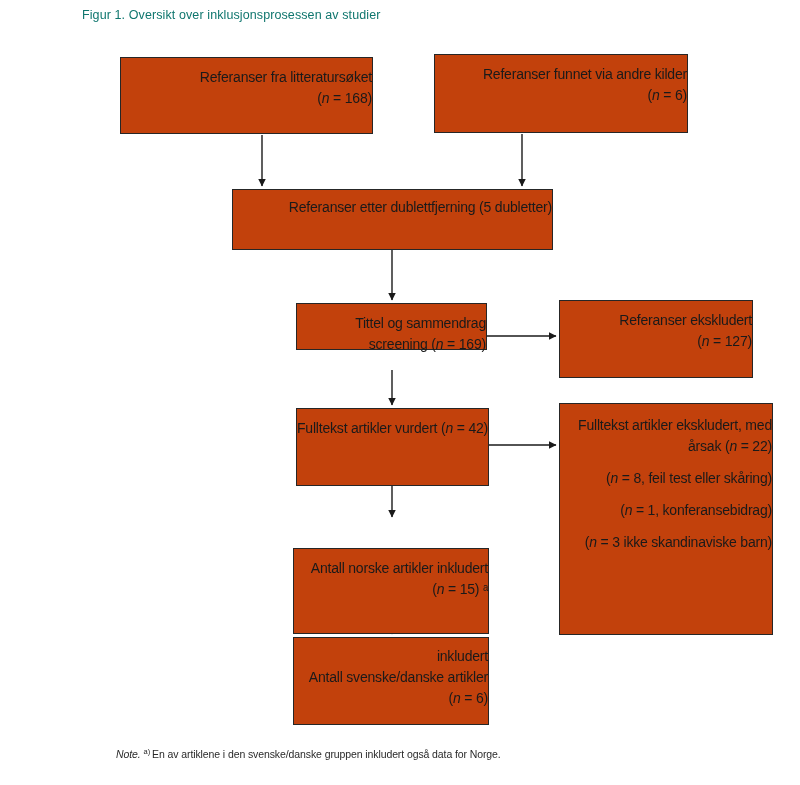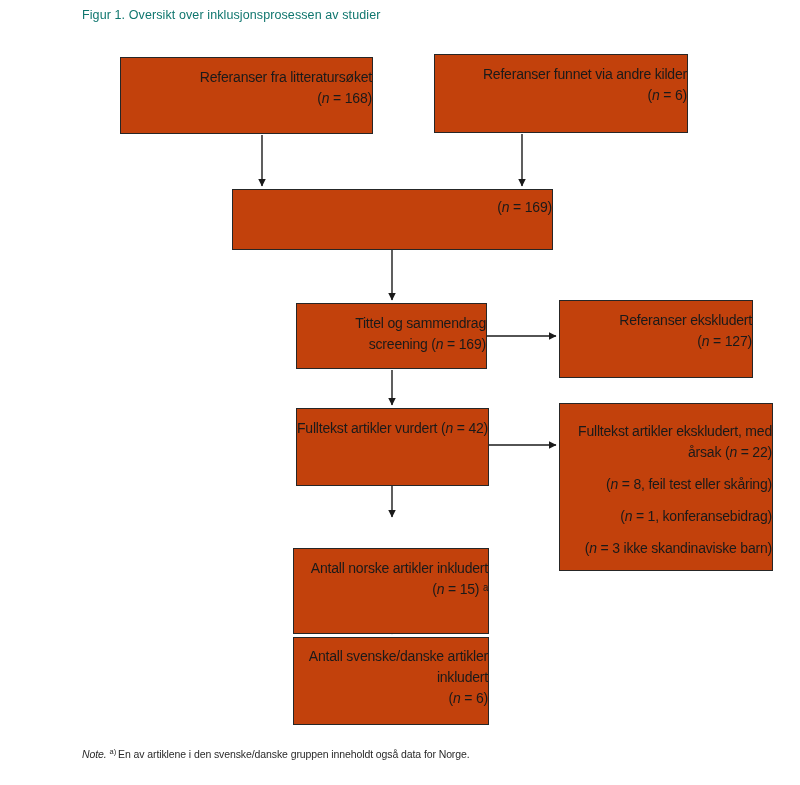--- a/index.html
+++ b/index.html
@@ -38,43 +38,43 @@
   .fbox .line {
     white-space: nowrap;
   }
   .fbox .line i { font-style: italic; }
   .fbox .line.gap { margin-top: 11px; }
 
   
   #box-literature-search        { left: 120px; top: 57px;  width: 253px; height: 77px; }
   #box-other-sources            { left: 409px; top: 54px;  width: 254px; height: 79px; margin-left: 25px; }
   #box-after-deduplication      { left: 232px; top: 189px; width: 321px; height: 61px; padding-top: 7px; }
-  #box-title-abstract-screening { left: 296px; top: 303px; width: 191px; height: 66px; }
+  #box-title-abstract-screening { left: 296px; top: 303px; width: 191px; height: 47px; }
   #box-references-excluded      { left: 559px; top: 300px; width: 194px; height: 78px; }
   #box-fulltext-assessed        { left: 296px; top: 408px; width: 193px; height: 78px; }
-  #box-fulltext-excluded        { left: 559px; top: 403px; width: 214px; height: 168px; padding-top: 17px; }
+  #box-fulltext-excluded        { left: 559px; top: 403px; width: 214px; height: 232px; padding-top: 11px; }
   #box-norwegian-included       { left: 293px; top: 520px; width: 196px; height: 86px; margin-top: 28px; }
   #box-swedish-danish-included  { left: 293px; top: 637px; width: 196px; height: 88px; padding-top: 8px; }
 
   #arrow-layer {
     position: absolute;
     left: 0; top: 0;
     width: 800px;
     height: 785px;
     pointer-events: none;
   }
   .note {
     position: absolute;
     left: 82px;
     top: 748px;
     font-size: 10.5px;
     color: #2a2a2a;
     letter-spacing: -0.1px;
   }
-  .note i { font-style: italic; }
+  .note i { font-style: italic; margin-left: 34px; }
   .note sup {
     font-size: 7.5px;
     vertical-align: super;
     line-height: 0;
     margin: 0 2px 0 3px;
   }
 </style>
 </head>
 <body>
 
@@ -102,21 +102,21 @@
     <div class="line nfmt">Referanser fra litteratursøket</div>
     <div class="line nfmt">(<i>n</i> = 168)</div>
   </div>
 
   <div class="fbox" id="box-other-sources">
     <div class="line nfmt">Referanser funnet via andre kilder</div>
     <div class="line nfmt">(<i>n</i> = 6)</div>
   </div>
 
   <div class="fbox" id="box-after-deduplication">
-    <div class="line nfmt">(<i>n</i> = 169)</div>
+    <div class="line nfmt">Referanser etter dublettfjerning (5 dubletter)</div>
   </div>
 
   <div class="fbox" id="box-title-abstract-screening">
     <div class="line nfmt">Tittel og sammendrag</div>
     <div class="line nfmt">screening (<i>n</i> = 169)</div>
   </div>
 
   <div class="fbox" id="box-references-excluded">
     <div class="line nfmt">Referanser ekskludert</div>
     <div class="line nfmt">(<i>n</i> = 127)</div>
@@ -133,22 +133,22 @@
     <div class="line nfmt gap">(<i>n</i> = 1, konferansebidrag)</div>
     <div class="line nfmt gap">(<i>n</i> = 3 ikke skandinaviske barn)</div>
   </div>
 
   <div class="fbox" id="box-norwegian-included">
     <div class="line nfmt">Antall norske artikler inkludert</div>
     <div class="line nfmt">(<i>n</i> = 15) ᵃ</div>
   </div>
 
   <div class="fbox" id="box-swedish-danish-included">
+    <div class="line nfmt">inkludert</div>
     <div class="line nfmt">Antall svenske/danske artikler</div>
-    <div class="line nfmt">inkludert</div>
     <div class="line nfmt">(<i>n</i> = 6)</div>
   </div>
 
   <div class="note">
-    <i>Note.</i><sup>a)</sup><span>En av artiklene i den svenske/danske gruppen inneholdt også data for Norge.</span>
+    <i>Note.</i><sup>a)</sup><span>En av artiklene i den svenske/danske gruppen inkludert også data for Norge.</span>
   </div>
 
 </div>
 
 </body></html>

